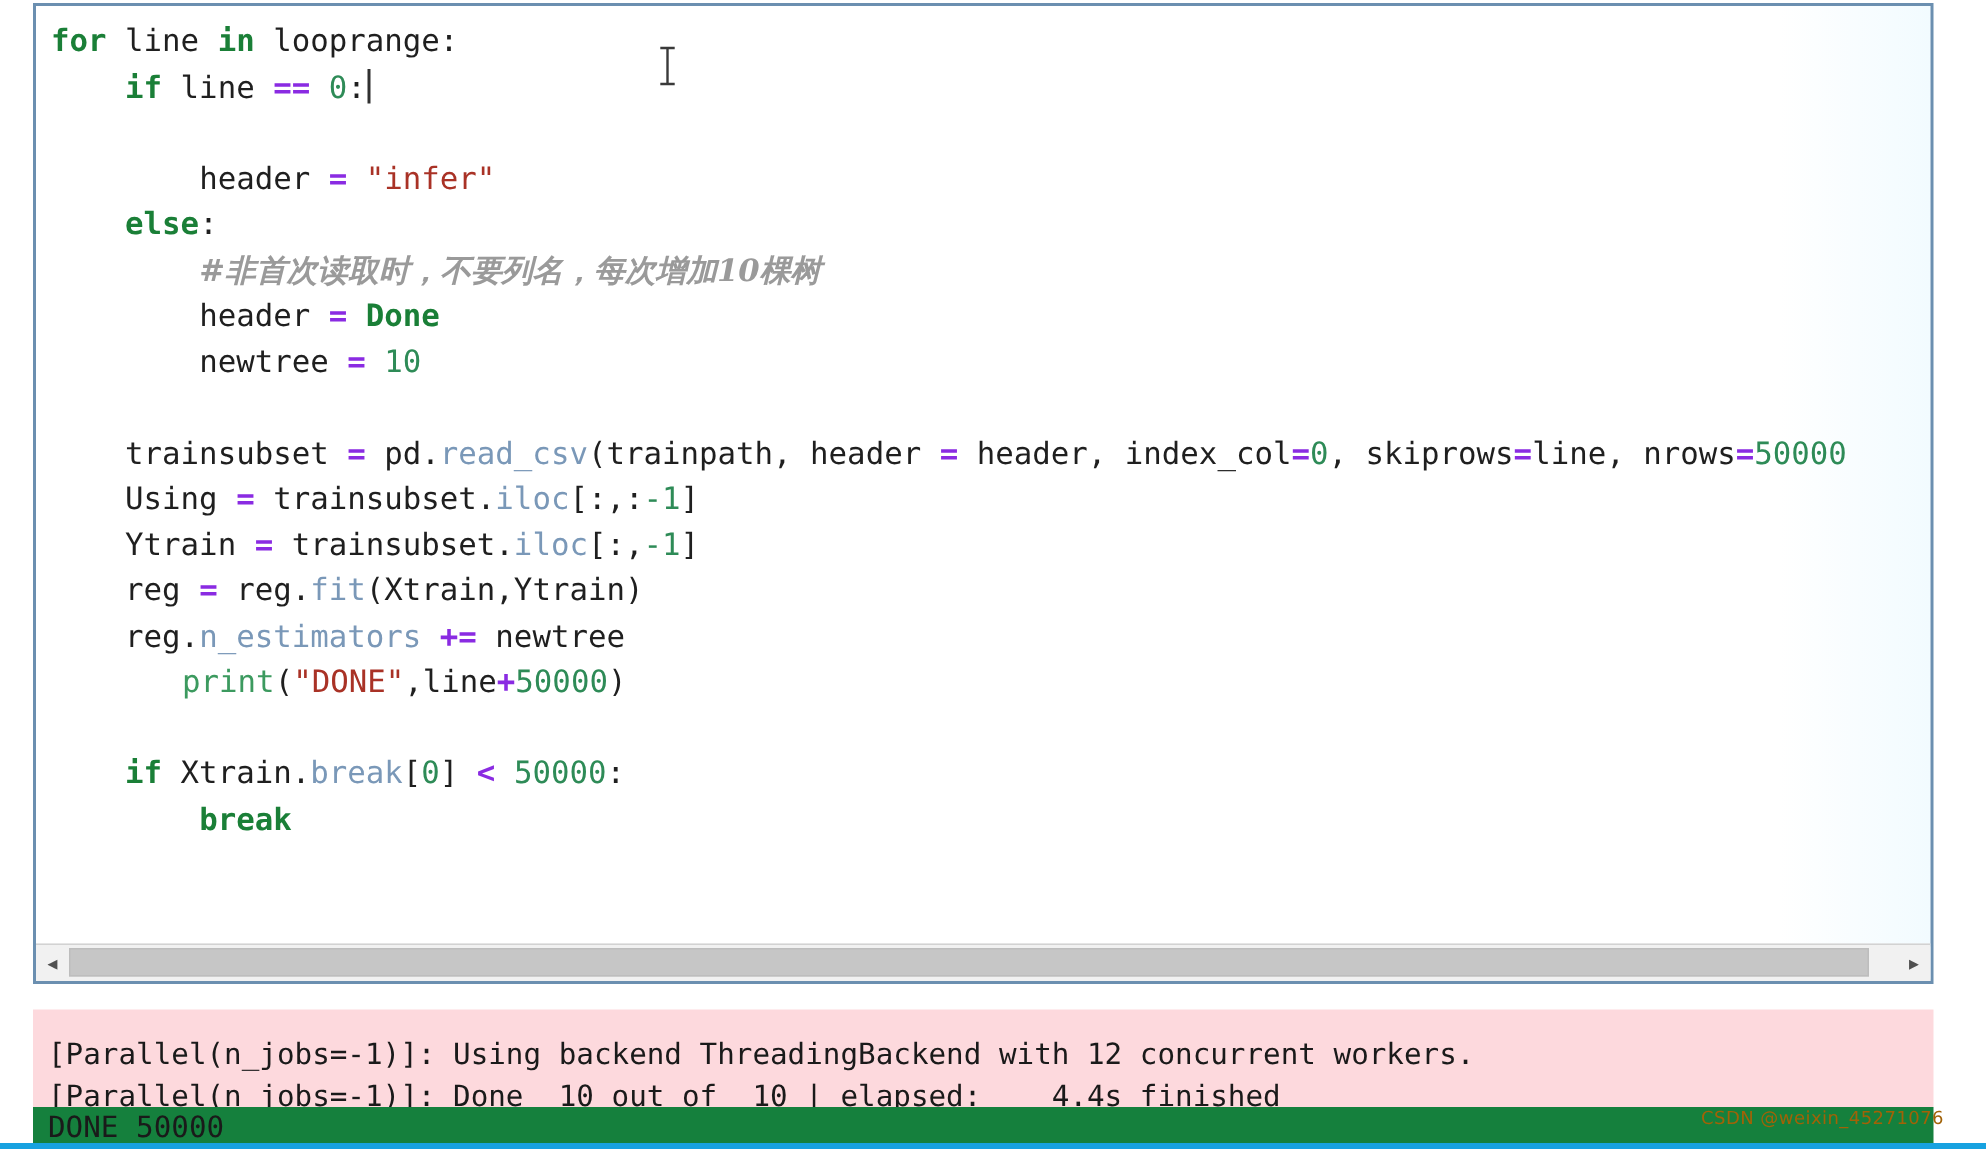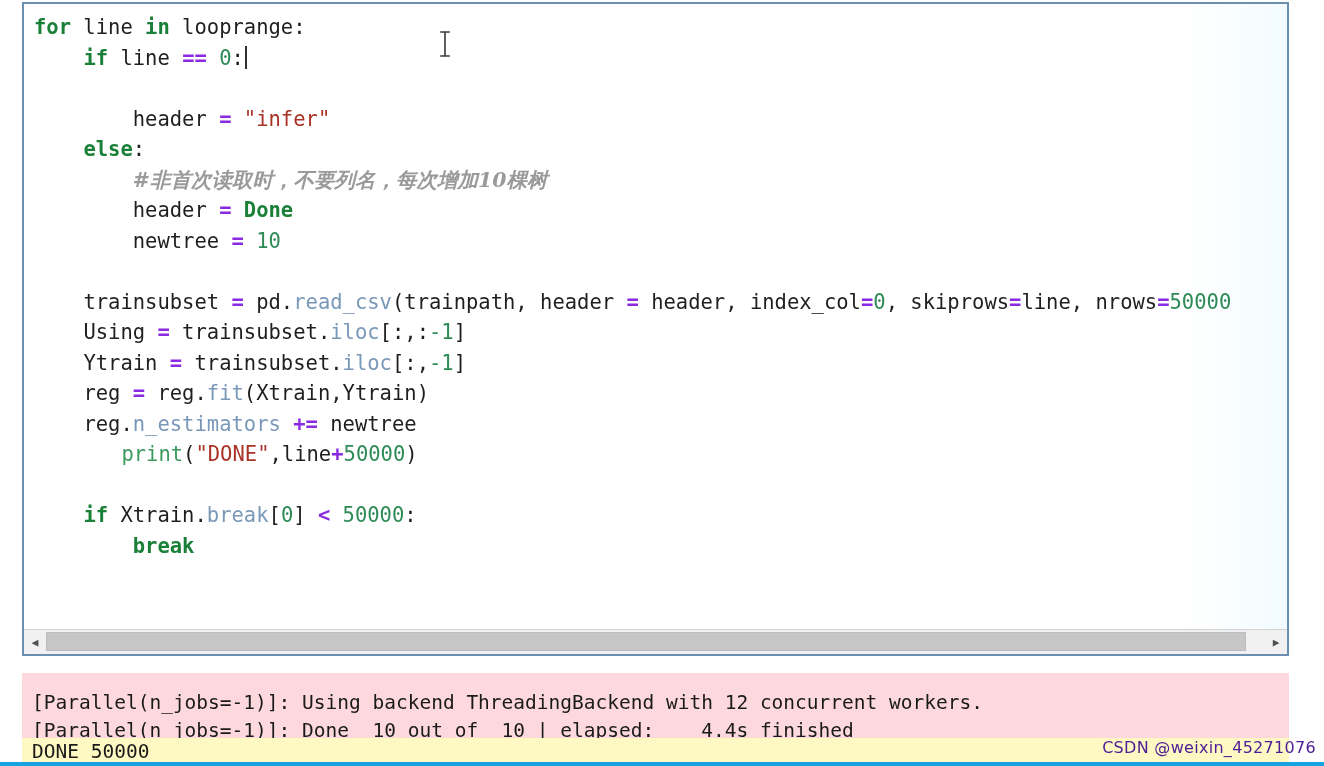--- a/index.html
+++ b/index.html
@@ -124,34 +124,34 @@
     line-height: 28px;
     white-space: pre;
     color: #1a1a1a;
   }
   #stdout-pane {
     position: absolute;
     left: 22px;
     top: 738px;
     width: 1267px;
     height: 26px;
-    background: #fef9c3;
+    background: #15803d;
     padding-left: 10px;
     box-sizing: border-box;
     overflow: hidden;
   }
 
   
   #watermark {
     position: absolute;
-    right: 8px;
+    right: 28px;
     top: 738px;
     font-family: "DejaVu Sans", "Liberation Sans", sans-serif;
-    font-size: 16px;
-    color: #4c1d95;
+    font-size: 12px;
+    color: #a16207;
     letter-spacing: .3px;
     white-space: nowrap;
   }
 
   
   #bottom-bar {
     position: absolute;
     left: 0;
     bottom: 0;
     width: 100%;

